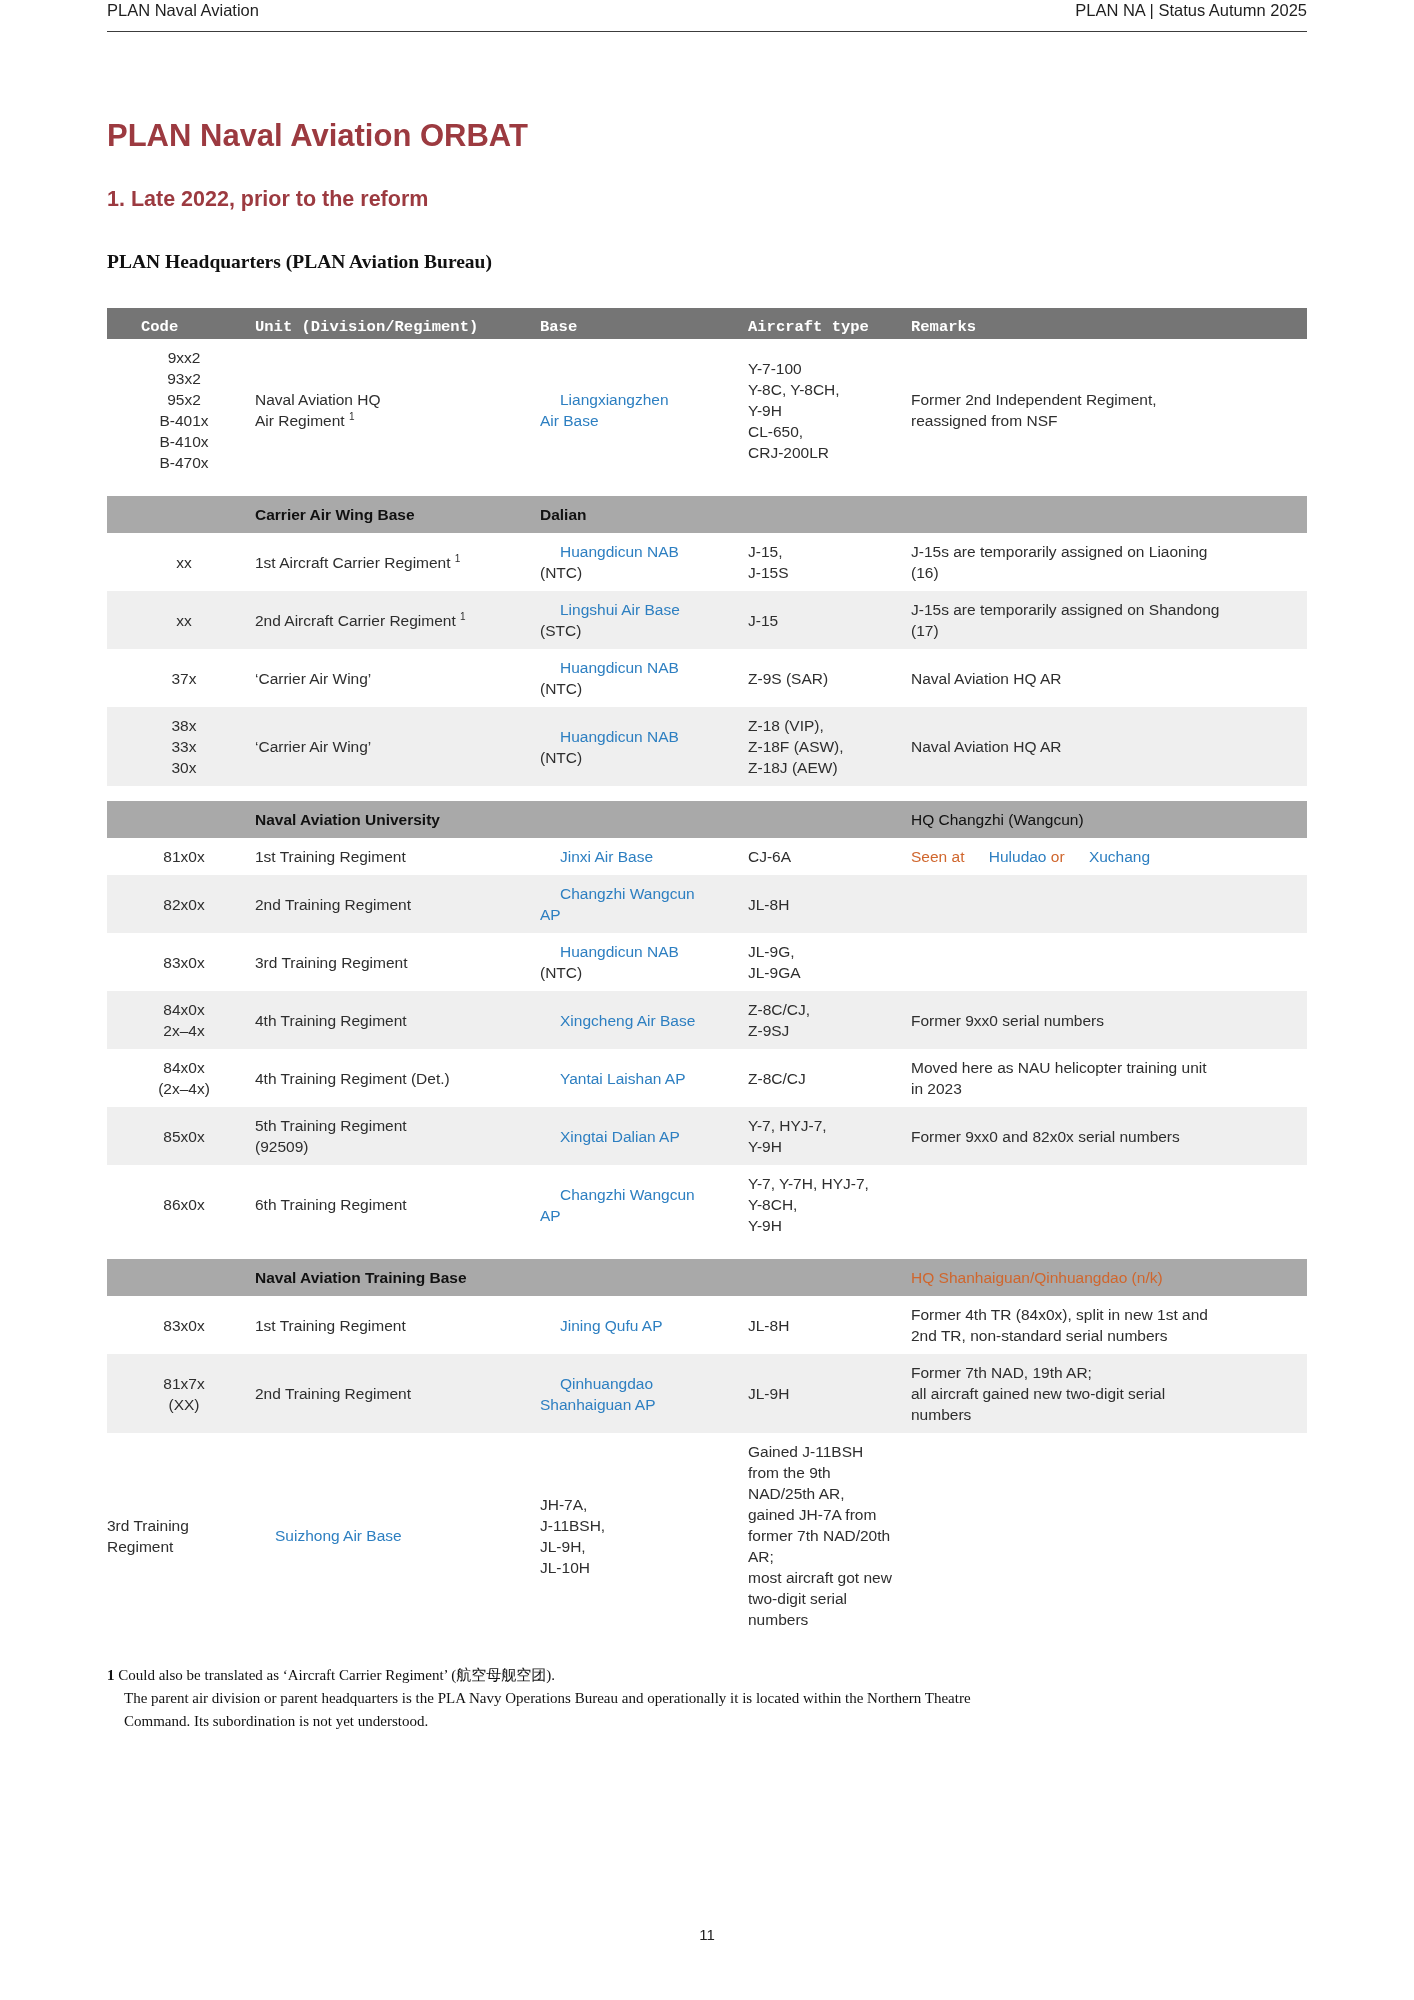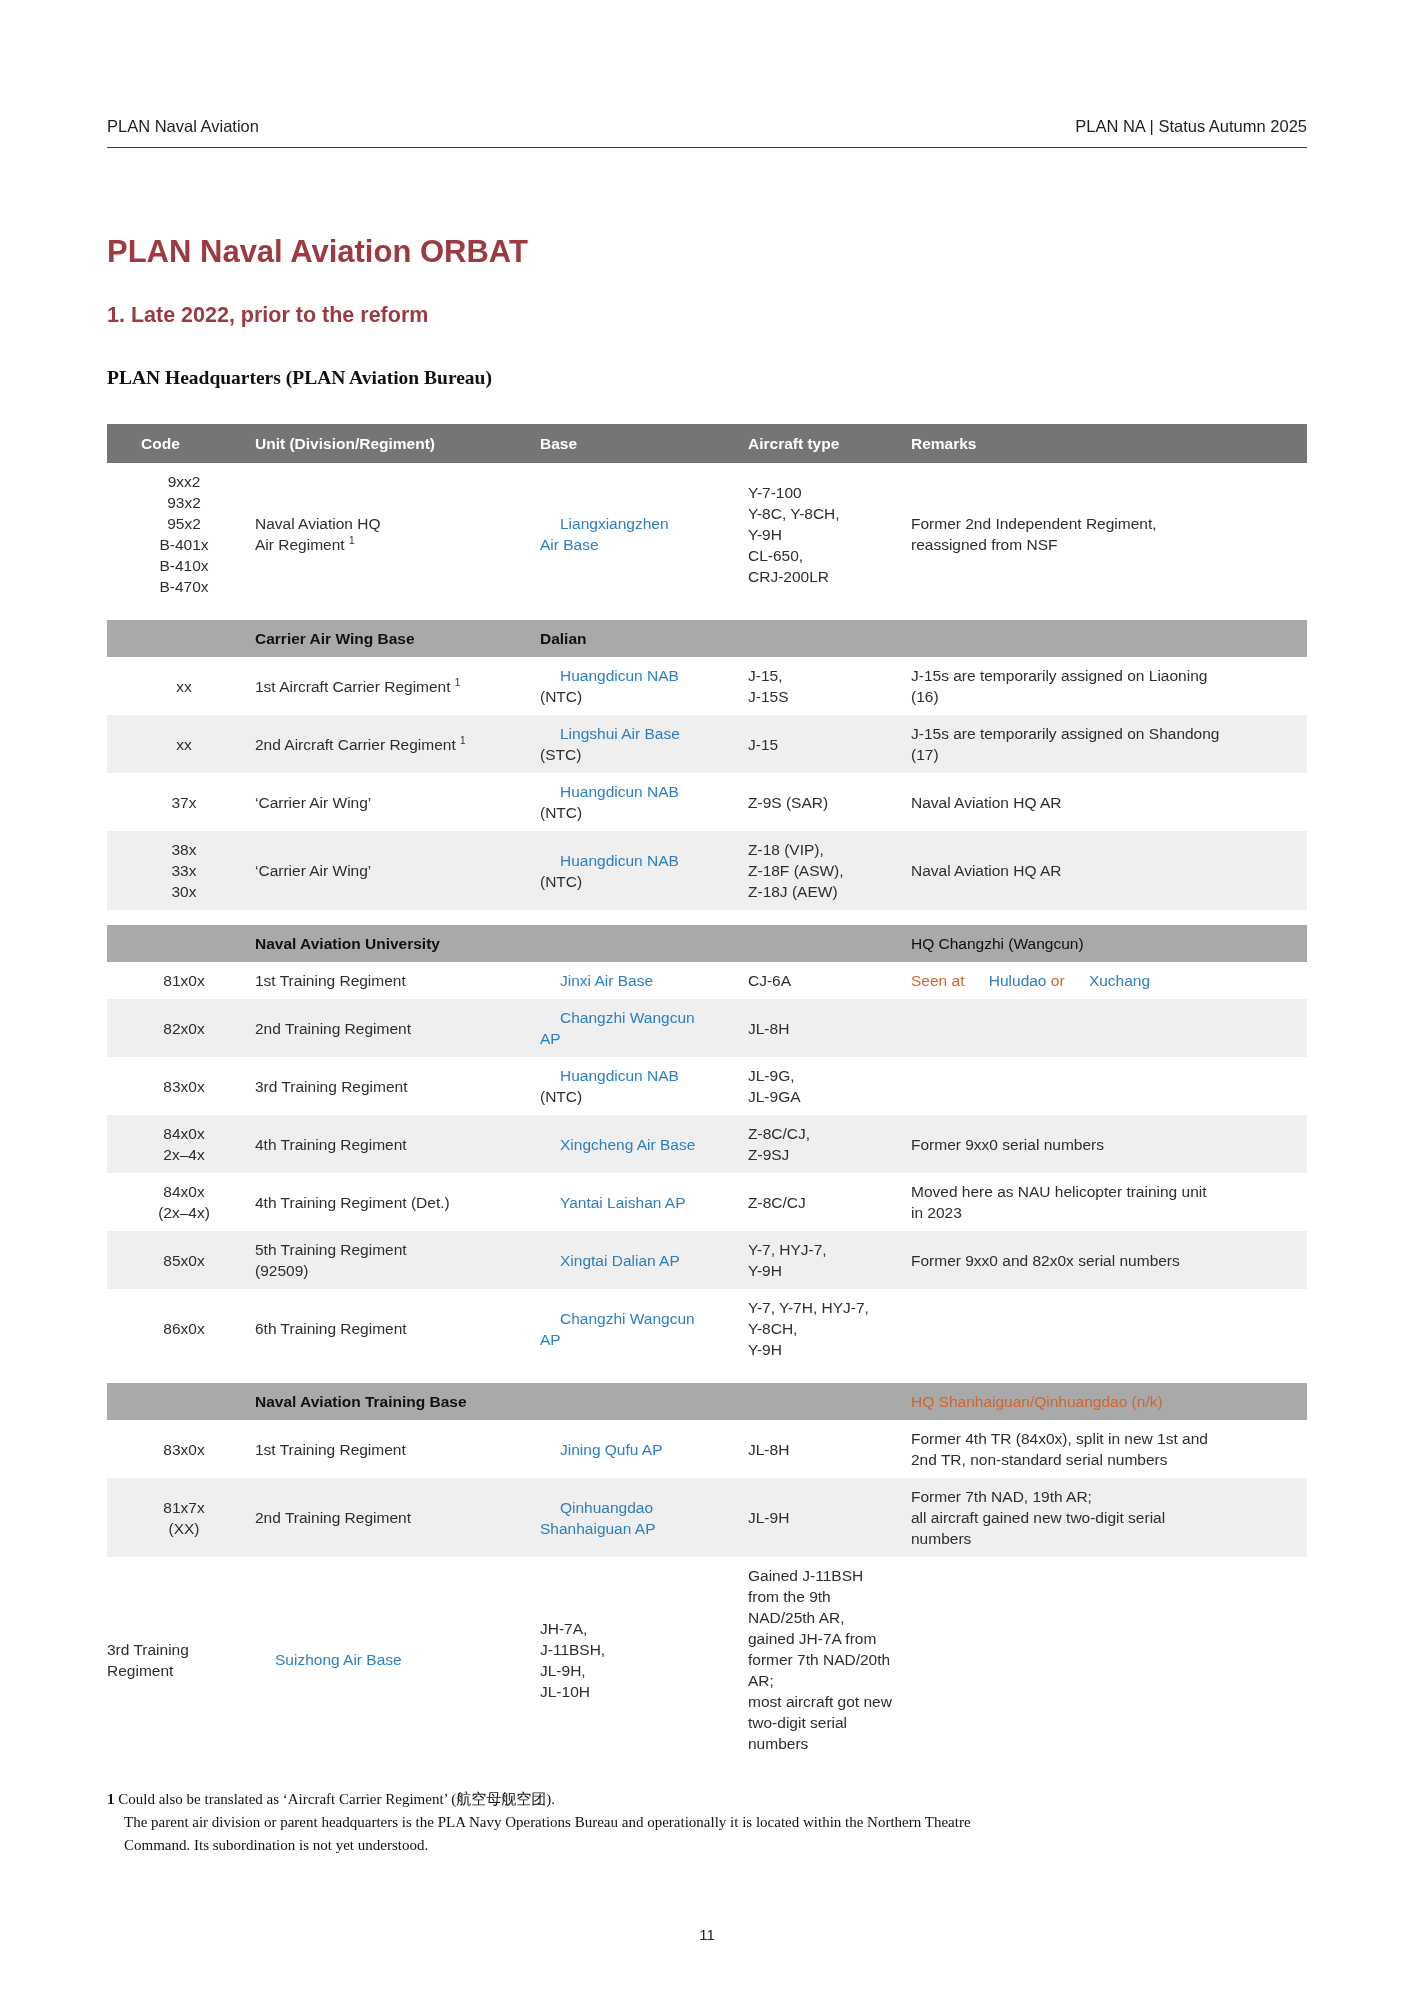--- a/index.html
+++ b/index.html
@@ -5,32 +5,32 @@
   :root{
     --red:#9c3a40; --blue:#2d7fc1; --orange:#d0662d;
     --head-gray:#757575; --sub-gray:#a9a9a9; --stripe:#efefef; --ink:#2e2e2e;
   }
   *{box-sizing:border-box;}
   html,body{margin:0;padding:0;}
   body{width:1414px;height:2000px;background:#fff;position:relative;
        font-family:"Liberation Sans",sans-serif;color:var(--ink);}
   .content{position:absolute;left:107px;top:0;width:1200px;}
   .page-header{display:flex;justify-content:space-between;align-items:flex-end;
-       padding-top:116px;padding-bottom:11px;border-bottom:1.5px solid #3c3c3c;
+       padding-bottom:11px;border-bottom:1.5px solid #3c3c3c;
        font-size:16.5px;line-height:20px;color:#1f1f1f;}
   .title{margin-top:86px;font-size:31px;line-height:36px;font-weight:bold;color:var(--red);}
   .subtitle{margin-top:32px;font-size:21.5px;line-height:26px;font-weight:bold;color:var(--red);}
   .heading{margin-top:38px;font-family:"Liberation Serif",serif;font-size:19.5px;
        line-height:24px;font-weight:bold;color:#111;}
   .orbat-table{margin-top:34px;width:1200px;font-size:15.5px;}
   .row{display:grid;grid-template-columns:148px 285px 208px 163px 396px;align-items:center;}
   .cell{padding:8px 16px 8px 0;line-height:21px;}
   .cell.code{text-align:center;padding-left:22px;}
   .thead{background:var(--head-gray);color:#fff;font-weight:bold;}
-  .thead .cell{padding-top:9px;padding-bottom:9px;}
+  .thead .cell{padding-top:9px;padding-bottom:1px;font-family:Liberation Mono, monospace;}
   .thead .cell.code{text-align:left;padding-left:34px;}
   .secrow{background:var(--sub-gray);color:#111;margin-top:15px;}
   .secrow .cell{padding-top:8px;padding-bottom:8px;font-weight:bold;}
   .secrow .cell.remarks{font-weight:normal;}
   .stripe{background:var(--stripe);}
   .link{color:var(--blue);cursor:pointer;margin-left:20px;}
   .it{margin-top:24px;}
   .orange{color:var(--orange);}
   sup{font-size:10px;vertical-align:super;line-height:0;}
   .base-suffix{color:var(--ink);}

